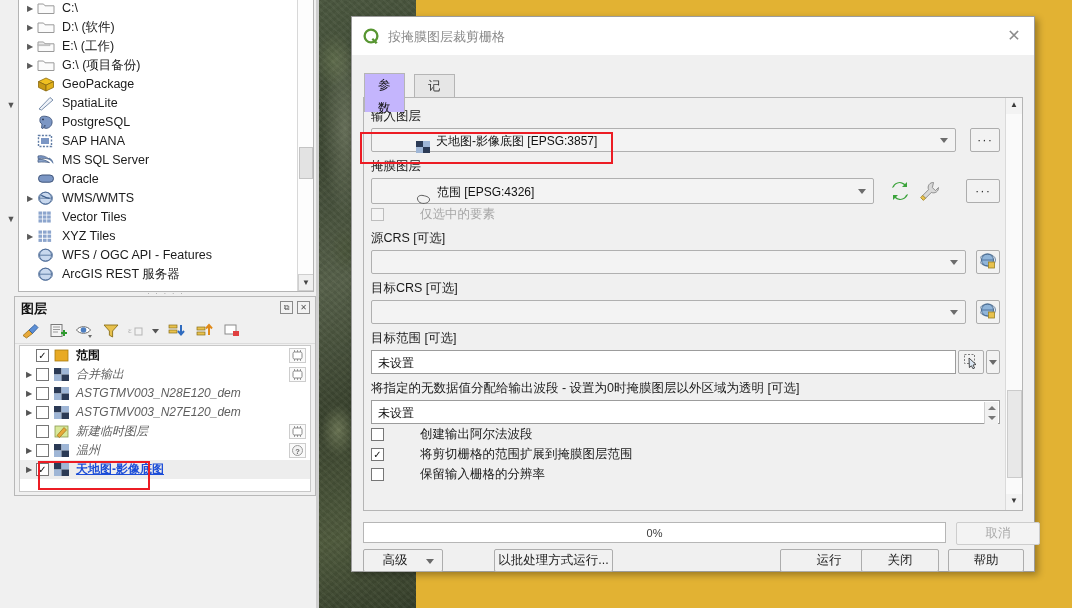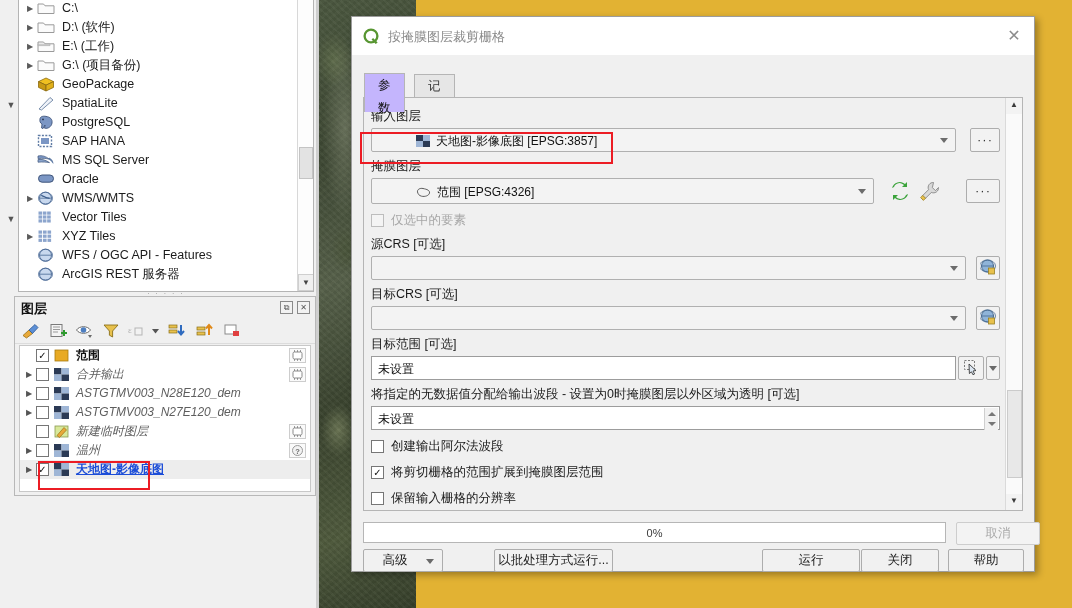--- a/index.html
+++ b/index.html
@@ -92,26 +92,26 @@
       border:1px solid #b5b5b5;border-bottom:none;box-sizing:border-box;}
   .tab.active{background:#c4b5fd;color:#111;z-index:3;height:39px;}
   .tab.inactive{background:#e6e6e6;color:#3a3a3a;top:1px;height:23px;}
 
   
   #formbox{position:absolute;left:11px;top:42px;width:660px;height:414px;background:#f0f0f0;border:1px solid #b5b5b5;box-sizing:border-box;}
   #formclip{position:absolute;left:0;top:0;right:17px;bottom:0;overflow:hidden;}
   #form{position:absolute;left:7px;top:4px;right:5px;}
   .flabel{font-size:12.5px;color:#1a1a1a;margin:6px 0 3px 0;}
   .fcombo{position:relative;height:24px;background:#f3f3f3;border:1px solid #b0b0b0;border-radius:2px;box-sizing:border-box;}
-  .fcombo .cb-text{position:absolute;left:8px;top:0;height:24px;line-height:24px;font-size:12px;color:#111;display:flex;align-items:center;padding-left:36px;}
+  .fcombo .cb-text{position:absolute;left:8px;top:0;height:24px;line-height:24px;font-size:12px;color:#111;display:flex;align-items:flex-end;padding-left:36px;}
   .fcombo .cb-arrow{position:absolute;right:7px;top:9px;width:0;height:0;border-left:4px solid transparent;border-right:4px solid transparent;border-top:5px solid #6c6c6c;}
   .finput{position:relative;height:24px;background:#fff;border:1px solid #9c9c9c;box-sizing:border-box;}
   .finput .in-text{position:absolute;left:6px;top:0;height:24px;line-height:24px;font-size:12px;color:#111;}
   .fbtn{position:absolute;height:24px;width:30px;background:#f2f2f2;border:1px solid #adadad;border-radius:2px;box-sizing:border-box;text-align:center;line-height:21px;font-size:13px;color:#333;letter-spacing:1px;}
-  .fchk{display:flex;align-items:center;height:20px;margin-top:6px;font-size:12.5px;}
+  .fchk{display:flex;align-items:center;height:20px;margin-top:0;font-size:12.5px;gap:29px;}
   .fchk .box{width:13px;height:13px;border:1px solid #767676;background:#fff;box-sizing:border-box;margin-right:7px;text-align:center;line-height:11px;font-size:10px;color:#111;flex:none;}
   .fchk.disabled .box{border-color:#bdbdbd;background:#f4f4f4;}
   .fchk.disabled span{color:#a6a6a6;}
   .spin{position:absolute;right:1px;top:1px;width:14px;height:22px;background:#f1f1f1;border-left:1px solid #cfcfcf;box-sizing:border-box;}
   .spin i{position:absolute;left:3px;width:0;height:0;border-left:4px solid transparent;border-right:4px solid transparent;}
   .spin i.up{top:4px;border-bottom:4px solid #777;}
   .spin i.dn{bottom:4px;border-top:4px solid #777;}
 
   
   #form-scroll{position:absolute;right:0;top:0;width:17px;height:100%;background:#fafafa;border-left:1px solid #dadada;box-sizing:border-box;}
@@ -589,21 +589,21 @@
       <span>取消</span>
     </div>
 
     <div id="adv-btn">
       <div class="lbl">高级</div>
       <div class="ar"></div>
     </div>
     <div class="dbtn" style="left:95px;top:494px;width:119px;margin-left:47px;">
       <span>以批处理方式运行...</span>
     </div>
-    <div class="dbtn" style="left:410px;top:494px;width:98px;">
+    <div class="dbtn" style="left:428px;top:494px;width:98px;">
       <span>运行</span>
     </div>
     <div class="dbtn" style="left:509px;top:494px;width:78px;">
       <span>关闭</span>
     </div>
     <div class="dbtn" style="left:596px;top:494px;width:76px;">
       <span>帮助</span>
     </div>
   </div>
 

